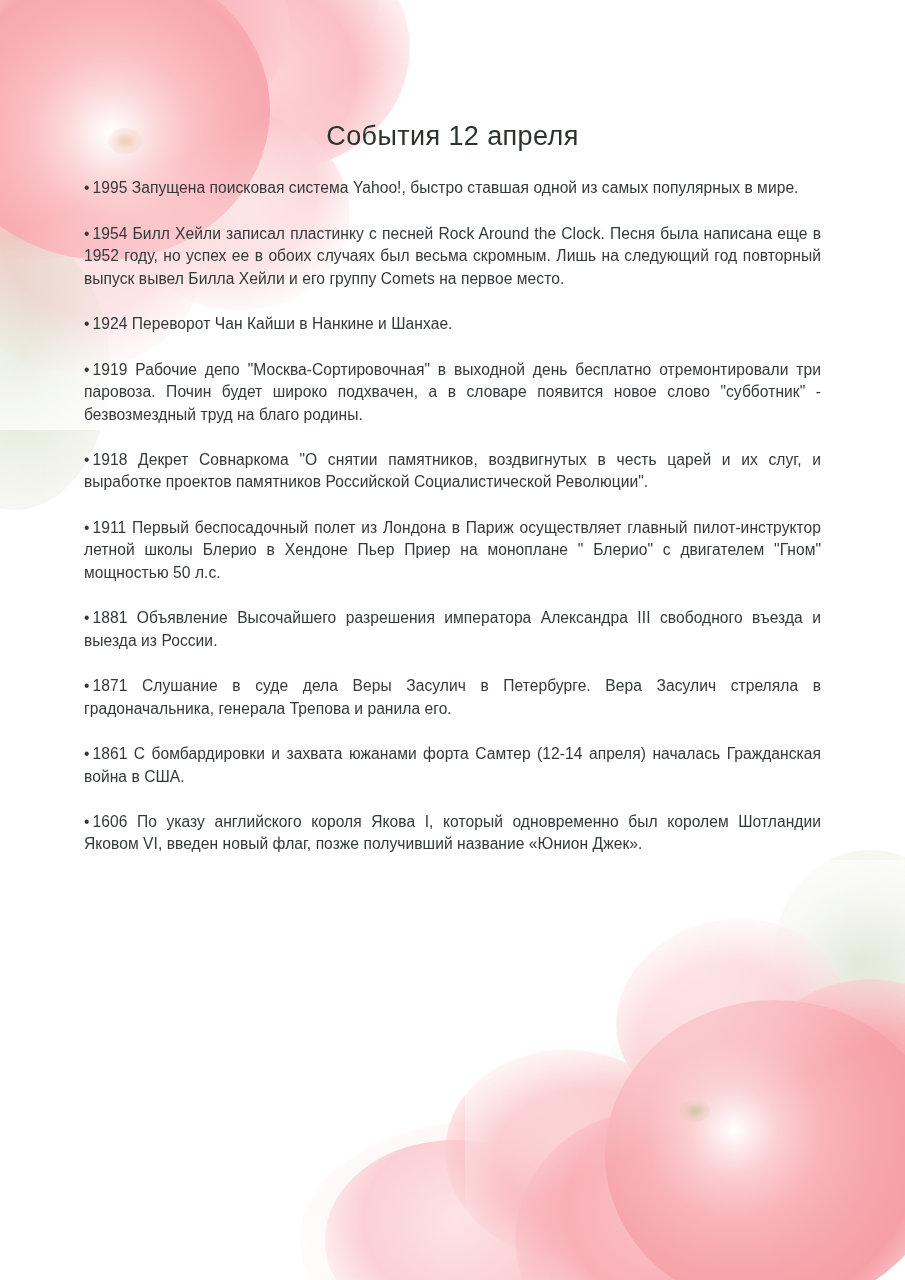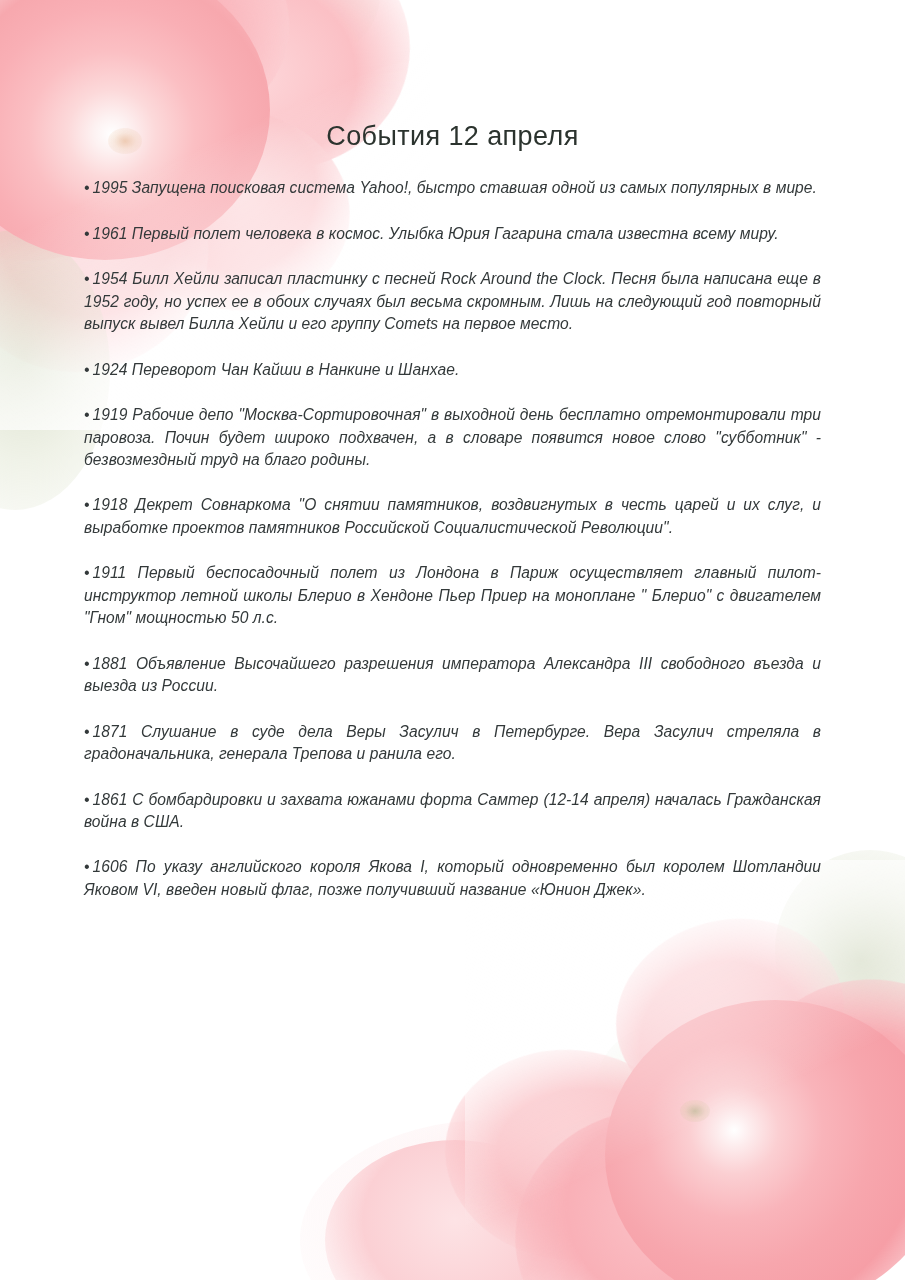--- a/index.html
+++ b/index.html
@@ -225,21 +225,20 @@
     letter-spacing: 0.4px;
     color: #2b332e;
     line-height: 1.2;
   }
 
   .events {
     margin: 0;
     padding: 0;
     list-style: none;
     margin-top: 25px;
-    font-style: italic;
   }
 
   .event {
     margin: 0 0 23px 0;
     font-size: 15.6px;
     line-height: 1.44;
     color: #33393a;
     text-align: justify;
     text-justify: inter-word;
     letter-spacing: 0.05px;
@@ -280,21 +279,20 @@
     <div class="blossom br-stamen"></div>
     <div class="blossom br-fade"></div>
   </div>
 
   <div class="content">
 
     <h1 class="doc-title">События 12 апреля</h1>
 
     <ul class="events">
       <li class="event"><span class="bullet">•</span><span>1995 Запущена поисковая система Yahoo!, быстро ставшая одной из самых популярных в мире.</span></li>
-      <li class="event"><span class="bullet">•</span><span>1961 Первый полет человека в космос. Улыбка Юрия Гагарина стала известна всему миру.</span></li>
       <li class="event"><span class="bullet">•</span><span>1954 Билл Хейли записал пластинку с песней Rock Around the Clock. Песня была написана еще в 1952 году, но успех ее в обоих случаях был весьма скромным. Лишь на следующий год повторный выпуск вывел Билла Хейли и его группу Comets на первое место.</span></li>
       <li class="event"><span class="bullet">•</span><span>1924 Переворот Чан Кайши в Нанкине и Шанхае.</span></li>
       <li class="event"><span class="bullet">•</span><span>1919 Рабочие депо "Москва-Сортировочная" в выходной день бесплатно отремонтировали три паровоза. Почин будет широко подхвачен, а в словаре появится новое слово "субботник" - безвозмездный труд на благо родины.</span></li>
       <li class="event"><span class="bullet">•</span><span>1918 Декрет Совнаркома "О снятии памятников, воздвигнутых в честь царей и их слуг, и выработке проектов памятников Российской Социалистической Революции".</span></li>
       <li class="event"><span class="bullet">•</span><span>1911 Первый беспосадочный полет из Лондона в Париж осуществляет главный пилот-инструктор летной школы Блерио в Хендоне Пьер Приер на моноплане " Блерио" с двигателем "Гном" мощностью 50 л.с.</span></li>
       <li class="event"><span class="bullet">•</span><span>1881 Объявление Высочайшего разрешения императора Александра III свободного въезда и выезда из России.</span></li>
       <li class="event"><span class="bullet">•</span><span>1871 Слушание в суде дела Веры Засулич в Петербурге. Вера Засулич стреляла в градоначальника, генерала Трепова и ранила его.</span></li>
       <li class="event"><span class="bullet">•</span><span>1861 С бомбардировки и захвата южанами форта Самтер (12-14 апреля) началась Гражданская война в США.</span></li>
       <li class="event"><span class="bullet">•</span><span>1606 По указу английского короля Якова I, который одновременно был королем Шотландии Яковом VI, введен новый флаг, позже получивший название «Юнион Джек».</span></li>
     </ul>

